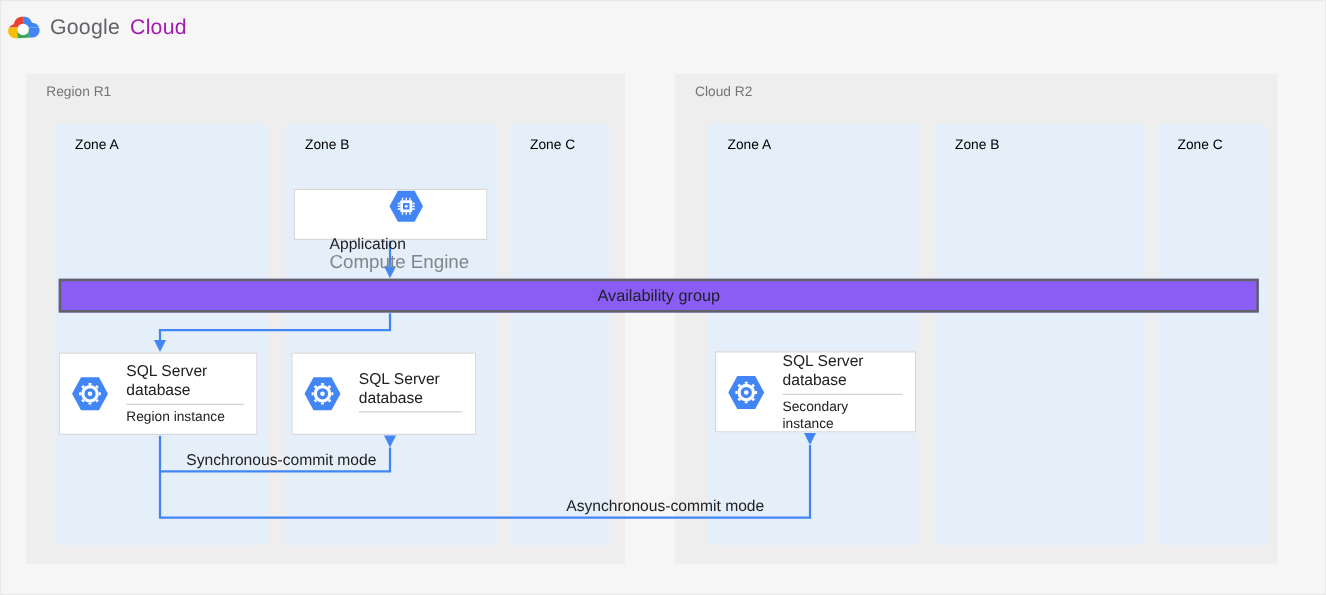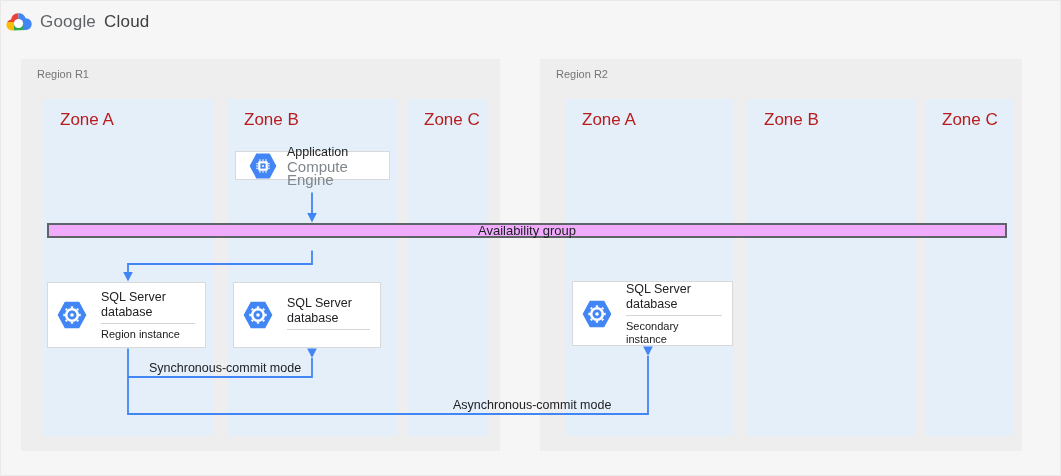--- a/index.html
+++ b/index.html
@@ -2,52 +2,52 @@
 <html><head>
 <meta charset="utf-8">
 <style>
   html,body{margin:0;padding:0;background:#f6f6f6;font-family:"Liberation Sans","DejaVu Sans",sans-serif;}
   .canvas{position:relative;width:1061px;height:476px;background:#f6f6f6;border:1px solid #e9e9e9;box-sizing:border-box;overflow:hidden;}
 
   
   .logo{position:absolute;left:4px;top:10px;display:flex;align-items:center;gap:8px;}
   .logo svg{display:block;}
   .logo .brand{font-size:17px;color:#5f6368;letter-spacing:.2px;}
-  .logo .product{font-size:17px;color:#404040;letter-spacing:.2px;}
+  .logo .product{font-size:17px;color:#a21caf;letter-spacing:.2px;}
 
   
   .region{position:absolute;top:58px;height:392px;background:#eeeeee;}
   .region-r1{left:20px;width:479px;}
   .region-r2{left:539px;width:482px;}
   .region-label{position:absolute;left:16px;top:9px;font-size:11px;color:#757575;}
   .zone{position:absolute;top:98px;height:337px;background:#e4effa;}
-  .zone-label{position:absolute;left:16px;top:11px;font-size:17px;color:#b91c1c;}
+  .zone-label{position:absolute;left:16px;top:11px;font-size:11px;color:#000000;}
   .z-r1a{left:43px;width:170px;}
   .z-r1b{left:227px;width:169px;}
   .z-r1c{left:407px;width:80px;}
   .z-r2a{left:565px;width:168px;}
   .z-r2b{left:747px;width:168px;}
   .z-r2c{left:925px;width:87px;}
 
   
   .card{position:absolute;background:#ffffff;border:1px solid #d9d9d9;box-sizing:border-box;display:flex;align-items:center;}
   .card .hexicon{flex:0 0 auto;}
   .card-text{flex:1;min-width:0;margin-right:10px;}
   .card-title{font-size:12.5px;color:#202124;line-height:15px;}
   .card-sub{font-size:11px;color:#202124;line-height:13px;}
   .card-sub.gray{color:#80868b;font-size:15px;}
   .divider{height:1px;background:#d4d4d4;margin:3px 0 4px 0;}
-  .app-card{left:234px;top:150px;width:155px;height:29px;padding-left:13px;gap:10px;}
+  .app-card{left:234px;top:150px;width:155px;height:41px;padding-left:24px;gap:10px;flex-direction:column;}
   .db-card{padding-left:9px;gap:14px;}
   .db-primary{left:46px;top:281px;width:159px;height:66px;}
   .db-standby{left:232px;top:281px;width:148px;height:66px;}
   .db-secondary{left:571px;top:280px;width:161px;height:65px;}
 
   
-  .availability-bar{position:absolute;left:46px;top:222px;width:960px;height:15px;background:#f0abfc;border:2px solid #5f6368;box-sizing:border-box;display:flex;align-items:center;justify-content:center;}
+  .availability-bar{position:absolute;left:46px;top:222px;width:960px;height:27px;background:#8b5cf6;border:2px solid #5f6368;box-sizing:border-box;display:flex;align-items:center;justify-content:center;}
   .availability-bar span{font-size:13px;color:#202124;}
 
   
   .edges{position:absolute;left:0;top:0;pointer-events:none;}
   .edge-label{position:absolute;font-size:12.5px;color:#202124;white-space:nowrap;}
   .edge-label.sync{left:148px;top:360px;}
   .edge-label.async{left:452px;top:397px;}
 </style>
 </head>
 <body>
@@ -73,21 +73,21 @@
     </svg>
     <span class="brand">Google</span>
     <span class="product">Cloud</span>
   </div>
 
   <div class="region region-r1">
     <div class="region-label">Region R1</div>
   </div>
 
   <div class="region region-r2">
-    <div class="region-label">Region R2</div>
+    <div class="region-label">Cloud R2</div>
   </div>
 
   <div class="zone z-r1a">
     <div class="zone-label">Zone A</div>
   </div>
   <div class="zone z-r1b">
     <div class="zone-label">Zone B</div>
   </div>
   <div class="zone z-r1c">
     <div class="zone-label">Zone C</div>

